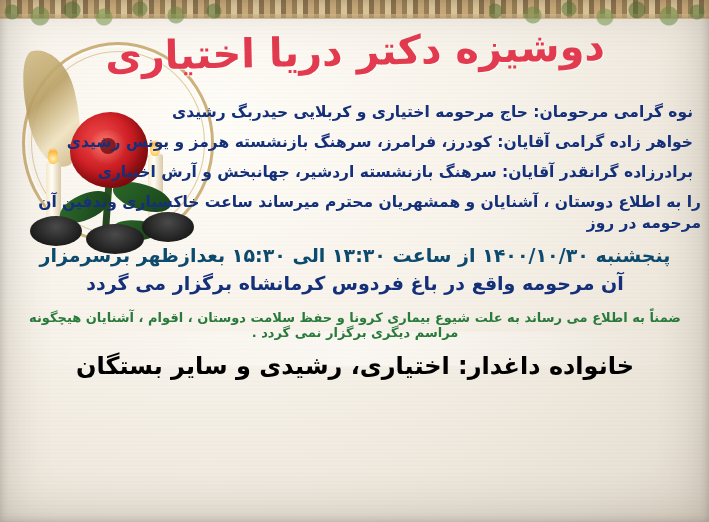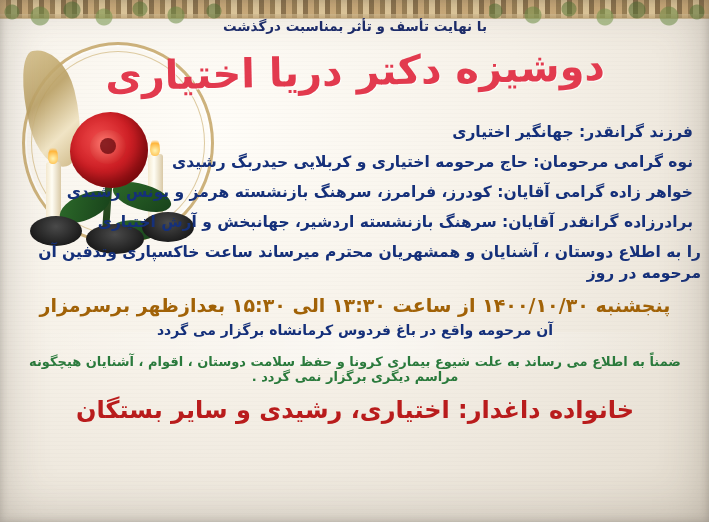--- a/index.html
+++ b/index.html
@@ -207,42 +207,42 @@
     font-weight: bold;
     color: #15307a;
     line-height: 1.35;
     padding-right: 8px;
   }
   .relatives p.indent { padding-right: 0; }
   .event-time {
     margin: 10px 0 2px 0;
     font-size: 19px;
     font-weight: bold;
-    color: #a16207;
+    color: #0c4a6e;
     direction: rtl;
   }
   .event-place {
     margin: 6px 0 0 0;
-    font-size: 14px;
+    font-size: 19px;
     font-weight: bold;
     color: #15307a;
     direction: rtl;
   }
   .notice {
     margin: 16px 0 0 0;
     font-size: 13px;
     font-weight: bold;
     color: #2a7a3c;
     direction: rtl;
   }
   .family {
     margin: 12px 0 0 0;
     font-size: 24px;
     font-weight: bold;
-    color: #b91c1c;
+    color: #000000;
     direction: rtl;
   }
   
   .band {
     position: absolute;
     right: 22px; left: 22px;
     height: 34px;
     background: linear-gradient(90deg, rgba(255,255,255,.0), rgba(255,255,255,.45), rgba(255,255,255,.0));
     top: 332px;
     pointer-events: none;
@@ -281,25 +281,23 @@
     <div class="leaf l3"></div>
     <div class="rose"></div>
     <div class="base b1"></div>
     <div class="base b3"></div>
     <div class="base b2"></div>
   </div>
 
   <div class="band"></div>
 
   <div class="content">
-    <p class="line-top">با نهایت تأسف و تأثر بمناسبت درگذشت</p>
     <p class="deceased-name">دوشیزه دکتر دریا اختیاری</p>
 
     <div class="relatives">
-      <p>فرزند گرانقدر:  جهانگیر اختیاری</p>
       <p>نوه گرامی مرحومان: حاج مرحومه اختیاری و کربلایی حیدربگ رشیدی</p>
       <p>خواهر زاده گرامی آقایان: کودرز، فرامرز، سرهنگ بازنشسته هرمز و یونس رشیدی</p>
       <p>برادرزاده گرانقدر آقایان: سرهنگ بازنشسته اردشیر، جهانبخش و آرش اختیاری</p>
       <p class="indent">را به اطلاع دوستان ، آشنایان و همشهریان محترم میرساند ساعت خاکسپاری وتدفین آن مرحومه در روز</p>
     </div>
 
     <p class="event-time">پنجشنبه ۱۴۰۰/۱۰/۳۰ از ساعت ۱۳:۳۰ الی ۱۵:۳۰ بعدازظهر برسرمزار</p>
     <p class="event-place">آن مرحومه واقع در باغ فردوس کرمانشاه  برگزار می گردد</p>
     <p class="notice">ضمناً به اطلاع می رساند به علت شیوع بیماری کرونا و حفظ سلامت دوستان ، اقوام ، آشنایان هیچگونه مراسم دیگری برگزار نمی گردد .</p>
     <p class="family">خانواده داغدار: اختیاری، رشیدی و سایر بستگان</p>

